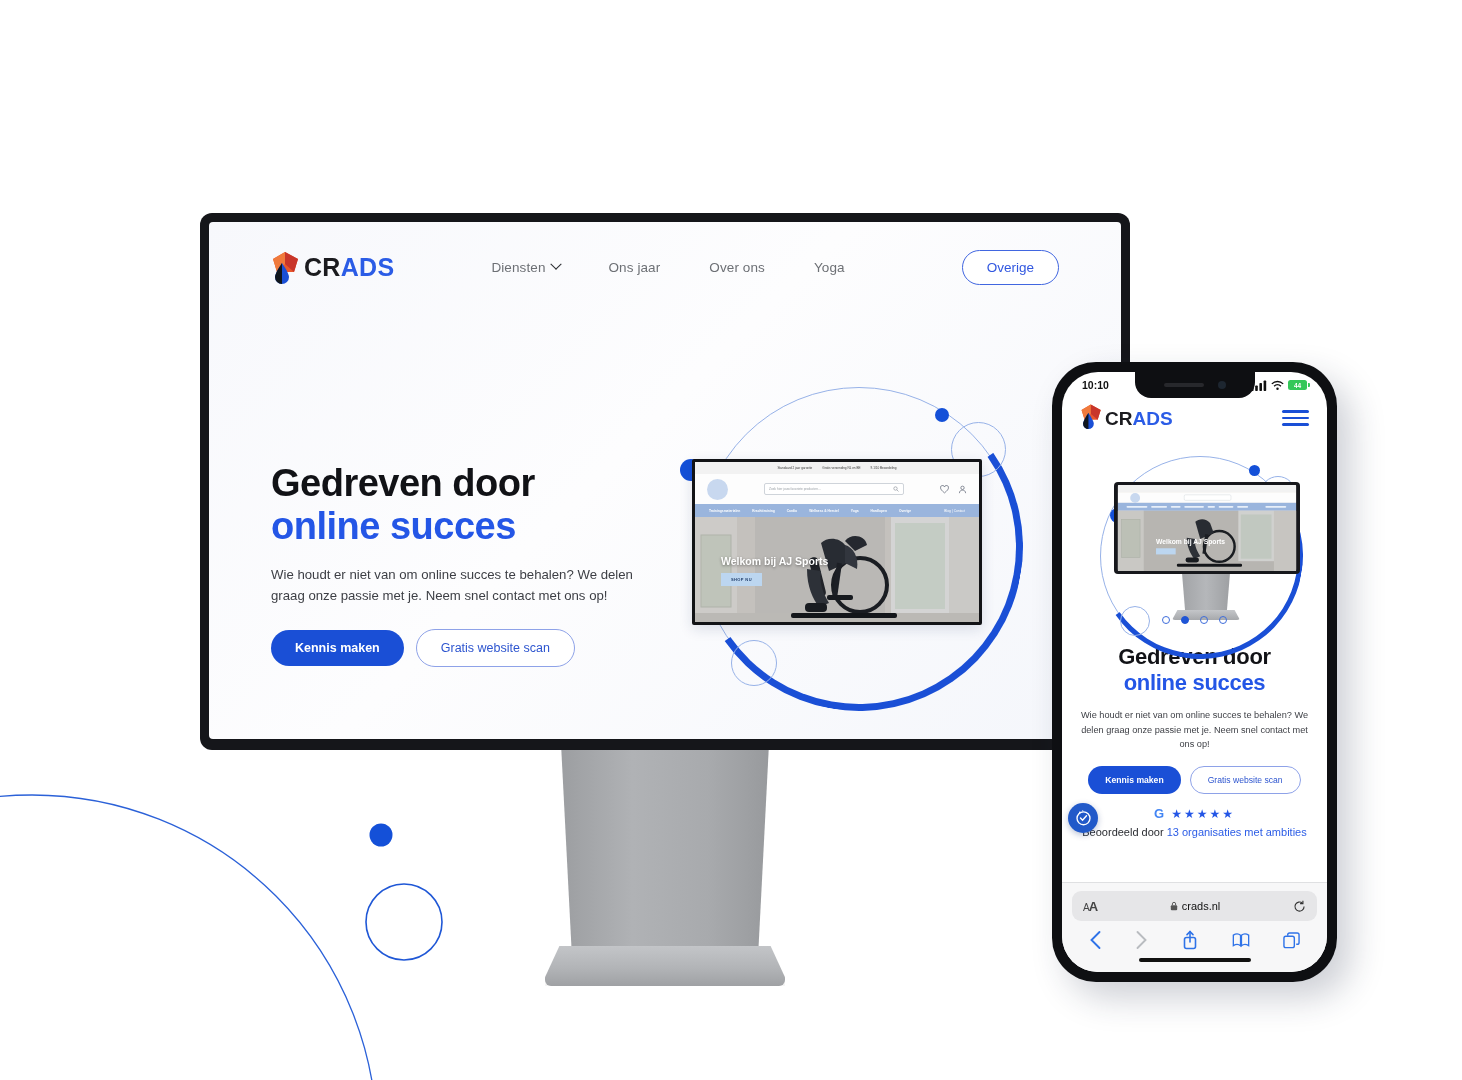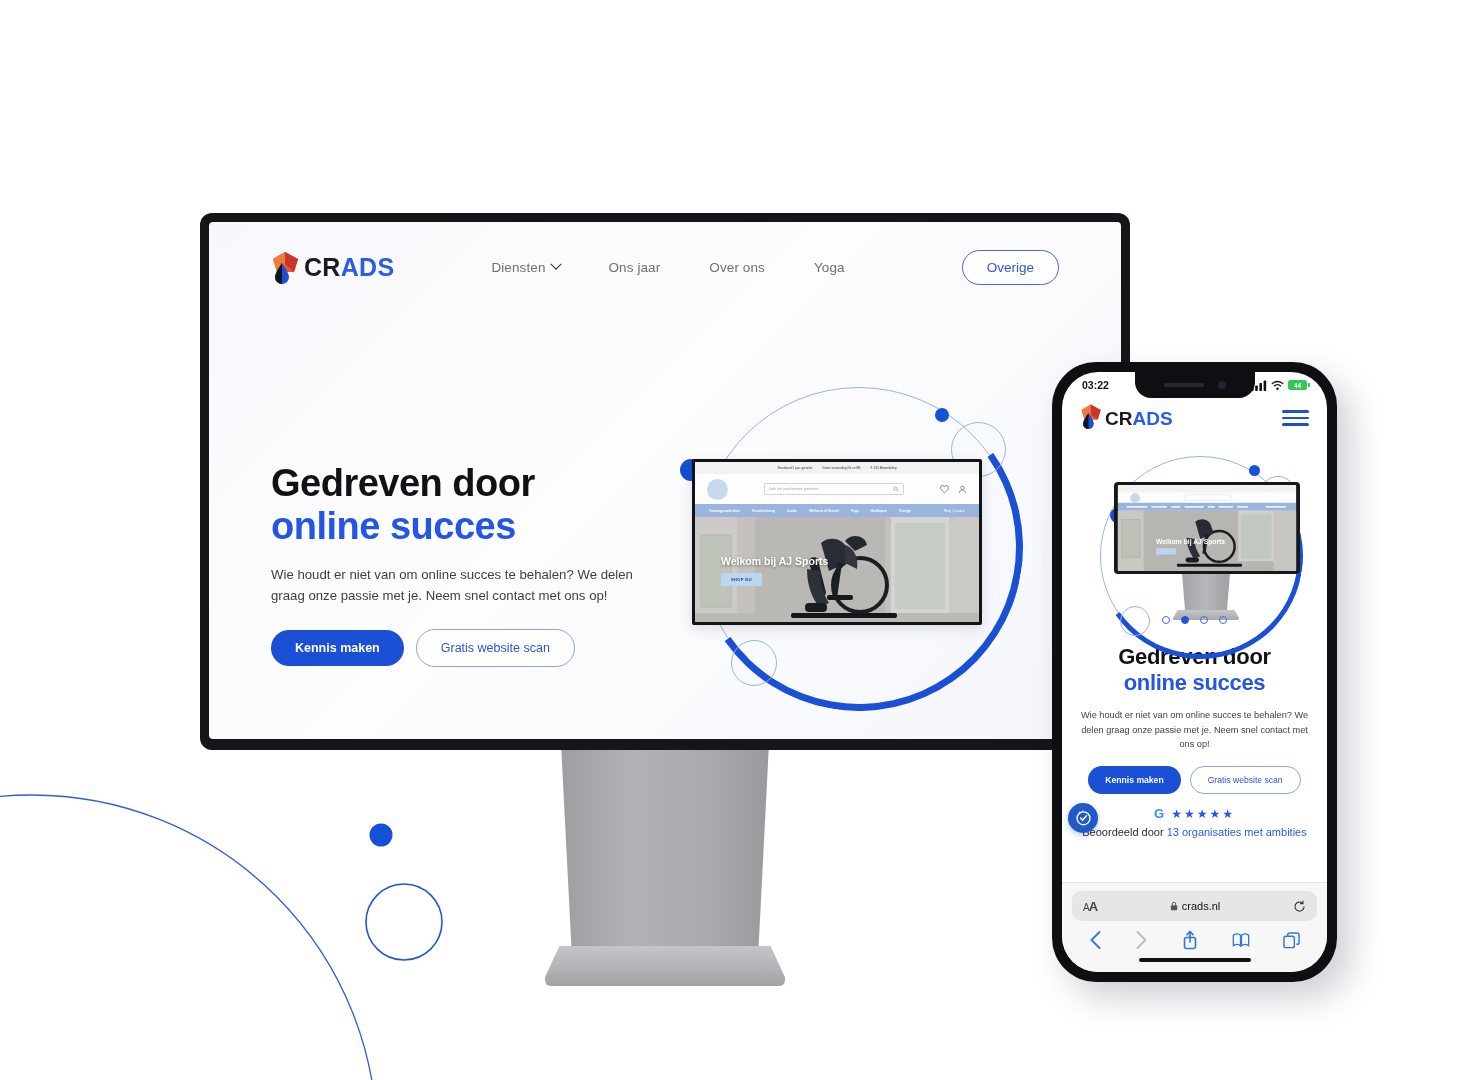--- a/index.html
+++ b/index.html
@@ -383,21 +383,21 @@
 <div class="phone">
   <div class="phone-body">
     <div class="phone-inner">
 
       <div class="notch">
         <span class="speaker"></span>
         <span class="cam"></span>
       </div>
 
       <div class="status-bar">
-        <span>03:22</span>
+        <span>10:10</span>
         <span class="status-right">
           <svg width="16" height="11" viewBox="0 0 16 11">
             <rect x="0" y="7.5" width="2.6" height="3.5" rx="0.8" fill="#111"></rect>
             <rect x="4.2" y="5.5" width="2.6" height="5.5" rx="0.8" fill="#111"></rect>
             <rect x="8.4" y="3" width="2.6" height="8" rx="0.8" fill="#111"></rect>
             <rect x="12.6" y="0.5" width="2.6" height="10.5" rx="0.8" fill="#111"></rect>
           </svg>
           <svg width="13" height="11" viewBox="0 0 16 12">
             <path d="M1 4 A10 10 0 0 1 15 4" fill="none" stroke="#111" stroke-width="1.7"></path>
             <path d="M3.8 6.8 A6 6 0 0 1 12.2 6.8" fill="none" stroke="#111" stroke-width="1.7"></path>

